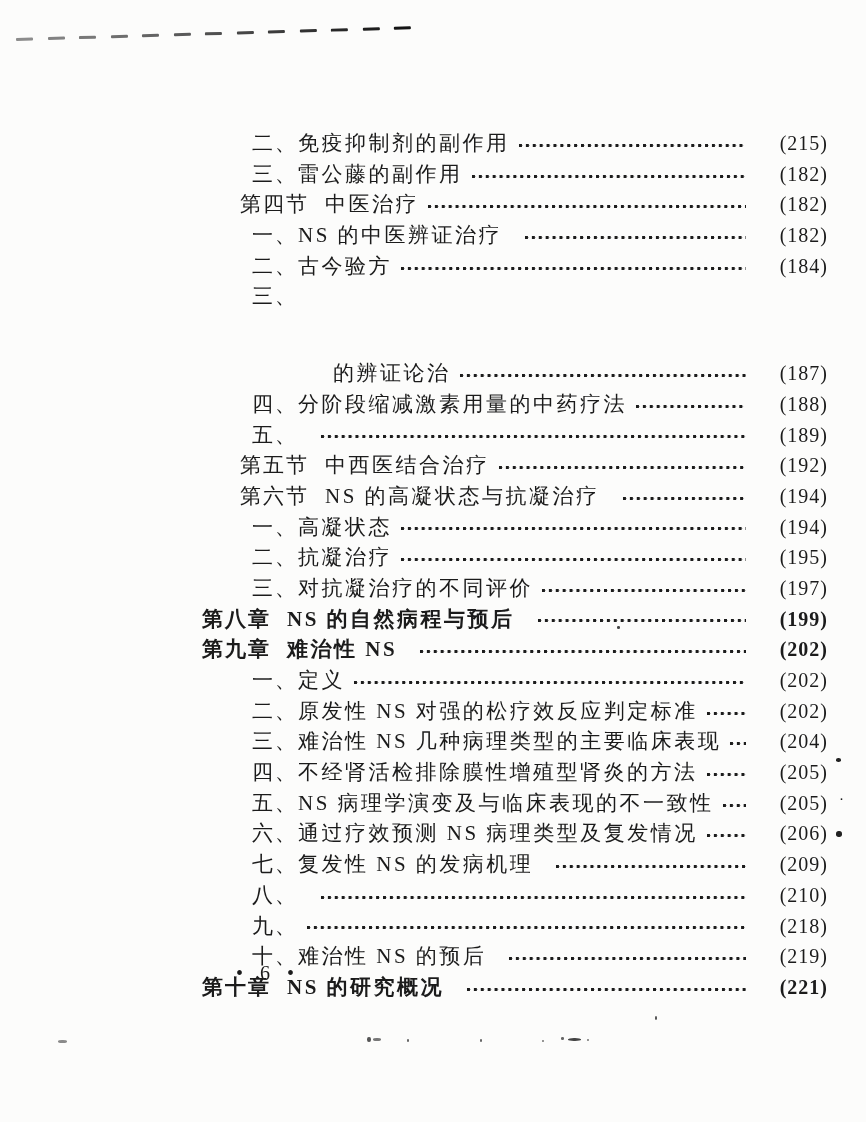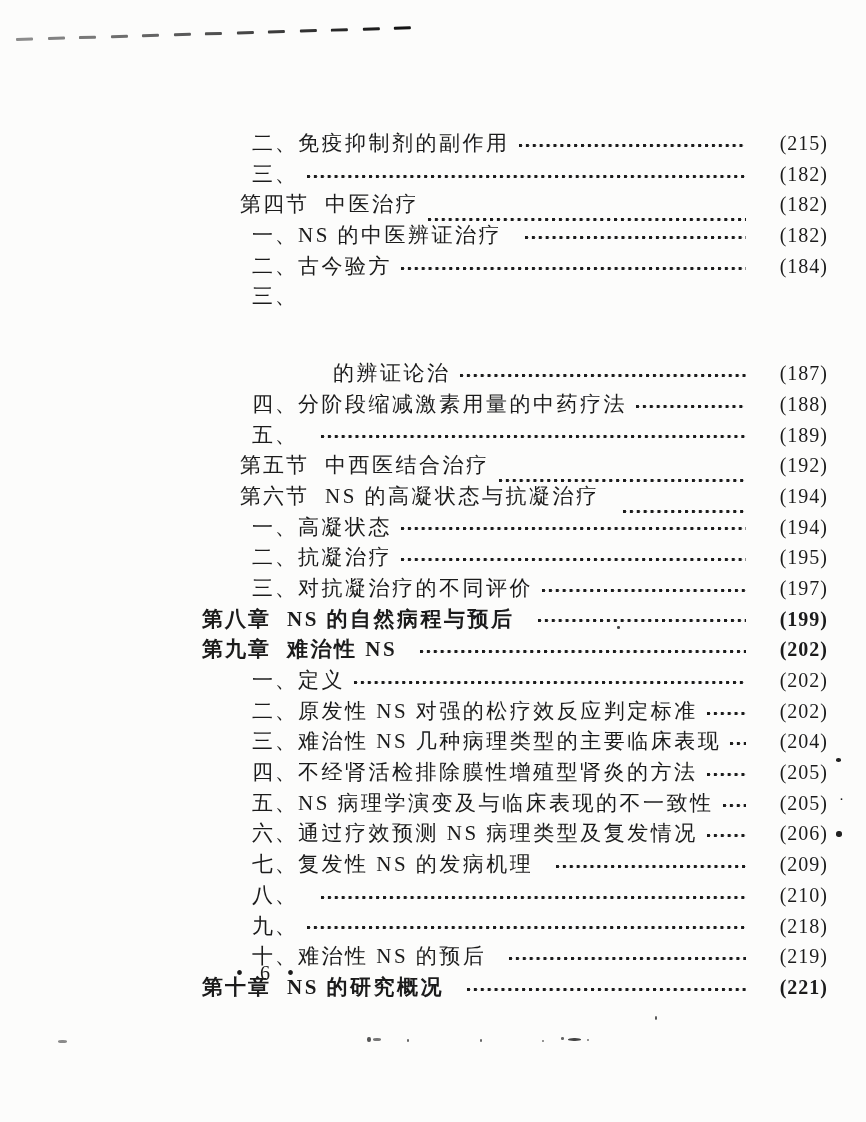--- a/index.html
+++ b/index.html
@@ -19,21 +19,21 @@
     display:flex;align-items:center;
   }
   .top-dashes .dash{height:3px;flex:0 0 17px;margin-right:14.5px;border-radius:1px;}
   
   .toc{position:absolute;left:202px;top:128px;width:626px;}
   .toc-row{
     display:flex;align-items:center;
     height:30.7px;font-size:21px;line-height:30.7px;
     white-space:nowrap;
   }
-  .lvl-section{padding-left:38px;align-items:flex-end;}
+  .lvl-section{padding-left:38px;}
   .lvl-item{padding-left:50px;}
   .lvl-continuation{padding-left:131px;margin-top:46px;}
   .lvl-chapter{font-weight:bold;}
   .entry-label{letter-spacing:2px;}
   .lvl-chapter .entry-label,.lvl-section .entry-label{margin-right:16px;}
   .entry-title{letter-spacing:2.5px;}
   .leader{
     flex:1 1 auto;height:5px;min-width:12px;
     margin:0 6px 0 8px;
     transform:translateY(2px);
@@ -77,20 +77,21 @@
     </div>
   <div class="toc">
       <div class="toc-row lvl-item">
         <span class="entry-label">二、</span>
         <span class="entry-title">免疫抑制剂的副作用</span>
         <span class="leader"></span>
         <span class="entry-page">(215)</span>
       </div>
       <div class="toc-row lvl-item">
         <span class="entry-label">三、</span>
+        <span class="entry-title">雷公藤的副作用</span>
         <span class="leader"></span>
         <span class="entry-page">(182)</span>
       </div>
       <div class="toc-row lvl-section">
         <span class="entry-label">第四节</span>
         <span class="entry-title">中医治疗</span>
         <span class="leader"></span>
         <span class="entry-page">(182)</span>
       </div>
       <div class="toc-row lvl-item">

